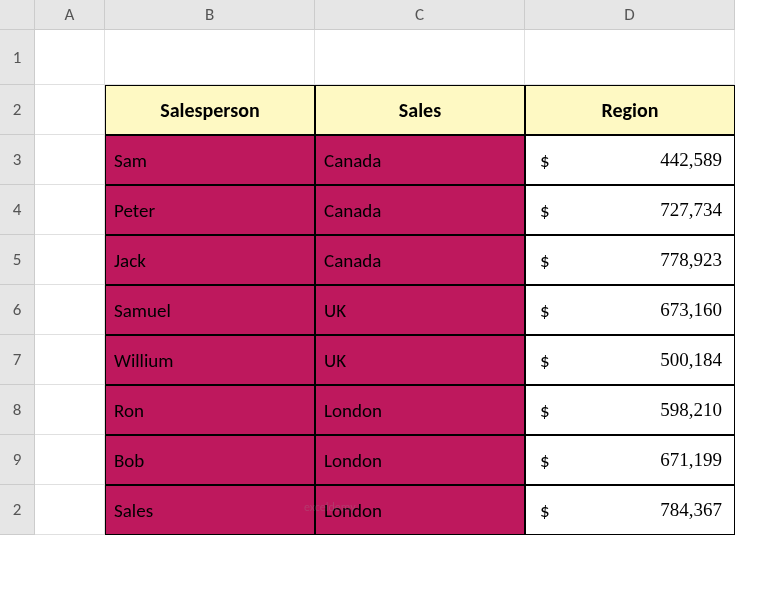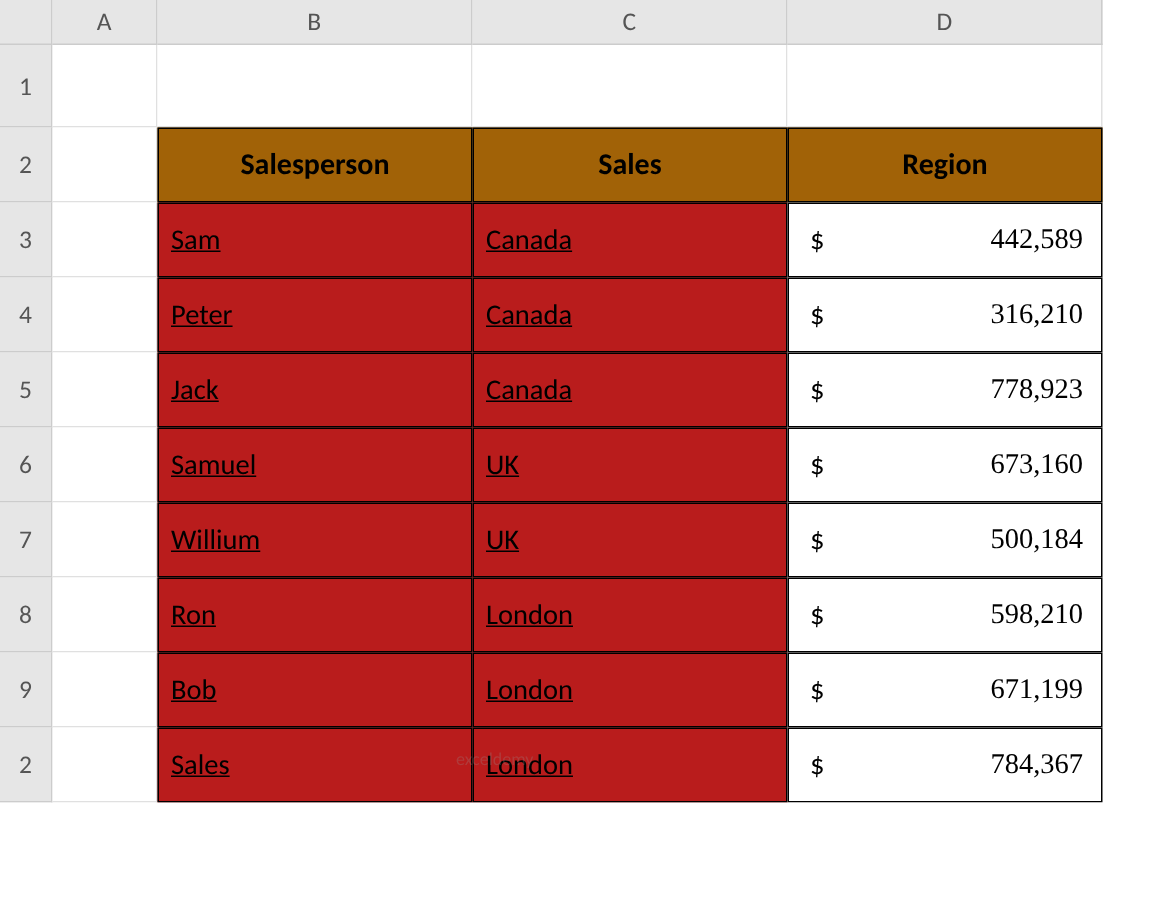--- a/index.html
+++ b/index.html
@@ -43,38 +43,37 @@
     justify-content: center;
     font-size: 17px;
     color: #555;
   }
   .cell-empty {
     background: #ffffff;
     border-right: 1px solid #e0e0e0;
     border-bottom: 1px solid #e0e0e0;
   }
   .cell-header {
-    background: #a16207;
+    background: #fef9c3;
     border: 1px solid #000;
     display: flex;
     align-items: center;
     justify-content: center;
     font-weight: bold;
     font-size: 20px;
     color: #000;
   }
   .cell-data {
-    background: #b91c1c;
+    background: #be185d;
     border: 1px solid #000;
     display: flex;
     align-items: center;
     padding: 0 8px;
     font-size: 19px;
     color: #000;
-    text-decoration: underline;
   }
   .cell-currency {
     background: #ffffff;
     border: 1px solid #000;
     display: flex;
     align-items: center;
     justify-content: space-between;
     padding: 0 12px 0 8px;
     font-size: 19px;
     color: #000;
@@ -130,21 +129,21 @@
     <span class="sym">$</span>
     <span class="num">442,589</span>
   </div>
 
   <div class="row-head">4</div>
   <div class="cell-empty"></div>
   <div class="cell-data">Peter</div>
   <div class="cell-data">Canada</div>
   <div class="cell-currency">
     <span class="sym">$</span>
-    <span class="num">316,210</span>
+    <span class="num">727,734</span>
   </div>
 
   <div class="row-head">5</div>
   <div class="cell-empty"></div>
   <div class="cell-data">Jack</div>
   <div class="cell-data">Canada</div>
   <div class="cell-currency">
     <span class="sym">$</span>
     <span class="num">778,923</span>
   </div>

